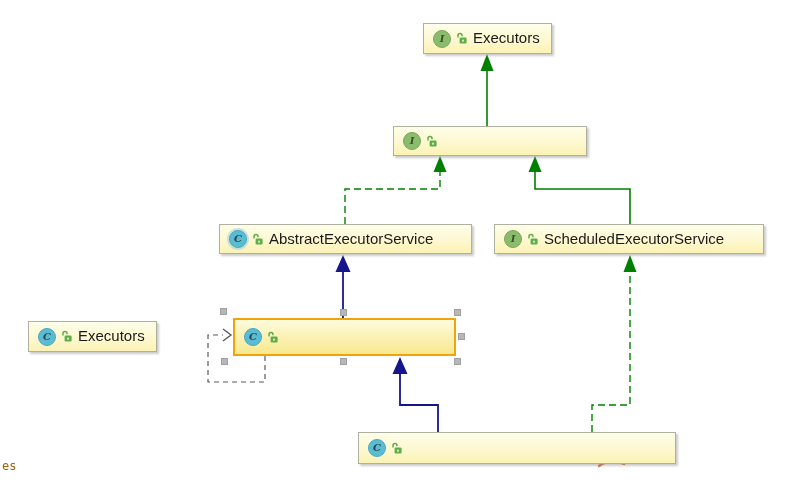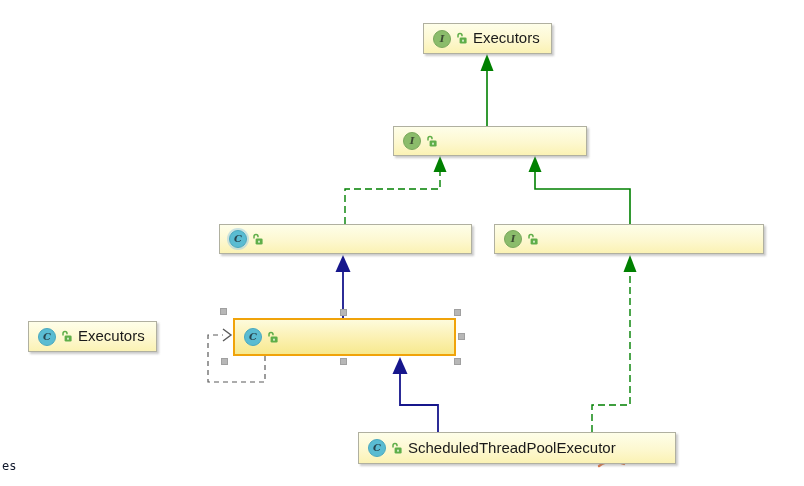--- a/index.html
+++ b/index.html
@@ -29,21 +29,21 @@
   .cicon.iface{background:#8bbc6b;border:1px solid #79a85c;color:#3d4d33;}
   .cicon.clazz{background:#5abcd2;border:1px solid #4aa8bf;color:#27454f;}
   .cicon.abstract{box-shadow:0 0 0 2px rgba(160,205,225,0.55);}
   .lock{flex:0 0 12px;height:13px;display:flex;align-items:flex-end;}
   .label{position:relative;top:-1px;}
   .handle{
     position:absolute;width:7px;height:7px;background:#b7b7b7;
     border:1px solid #a0a0a0;box-sizing:border-box;
   }
   .corner-text{
-    position:absolute;left:2px;top:459px;color:#0f172a;
+    position:absolute;left:2px;top:459px;color:#a16207;
     font-family:"DejaVu Sans Mono", monospace;font-size:12px;
   }
 </style>
 </head>
 <body>
 
 <div class="canvas">
 
   <svg class="edges" viewBox="0 0 804 486">
 
@@ -116,33 +116,35 @@
     <span class="cicon clazz abstract">
         <i>C</i>
       </span>
     <span class="lock">
       <svg width="12" height="13" viewBox="0 0 12 13">
           <path d="M2,5.4 V3.5 a2,2 0 0 1 4,0 v0.7" stroke="#5fae49" stroke-width="1.5" fill="none"></path>
           <rect x="3.6" y="5.4" width="7" height="6.2" rx="1.3" fill="#5fae49"></rect>
           <rect x="6.1" y="7.4" width="1.8" height="2.4" rx="0.9" fill="#d9f0cf"></rect>
         </svg>
     </span>
+    <span class="label">AbstractExecutorService</span>
   </div>
 
   <div class="node" style="left:494px;top:224px;width:270px;height:30px">
     <span class="cicon iface">
         <i>I</i>
       </span>
     <span class="lock">
       <svg width="12" height="13" viewBox="0 0 12 13">
           <path d="M2,5.4 V3.5 a2,2 0 0 1 4,0 v0.7" stroke="#5fae49" stroke-width="1.5" fill="none"></path>
           <rect x="3.6" y="5.4" width="7" height="6.2" rx="1.3" fill="#5fae49"></rect>
           <rect x="6.1" y="7.4" width="1.8" height="2.4" rx="0.9" fill="#d9f0cf"></rect>
         </svg>
     </span>
+    <span class="label">ScheduledExecutorService</span>
   </div>
 
   <div class="node" style="left:28px;top:321px;width:129px;height:31px">
     <span class="cicon clazz">
         <i>C</i>
       </span>
     <span class="lock">
       <svg width="12" height="13" viewBox="0 0 12 13">
           <path d="M2,5.4 V3.5 a2,2 0 0 1 4,0 v0.7" stroke="#5fae49" stroke-width="1.5" fill="none"></path>
           <rect x="3.6" y="5.4" width="7" height="6.2" rx="1.3" fill="#5fae49"></rect>
@@ -177,18 +179,17 @@
     <span class="cicon clazz">
         <i>C</i>
       </span>
     <span class="lock">
       <svg width="12" height="13" viewBox="0 0 12 13">
           <path d="M2,5.4 V3.5 a2,2 0 0 1 4,0 v0.7" stroke="#5fae49" stroke-width="1.5" fill="none"></path>
           <rect x="3.6" y="5.4" width="7" height="6.2" rx="1.3" fill="#5fae49"></rect>
           <rect x="6.1" y="7.4" width="1.8" height="2.4" rx="0.9" fill="#d9f0cf"></rect>
         </svg>
     </span>
-    <span class="label">ScheduledThreadPoolExecutor</span>
   </div>
 
   <div class="corner-text">es</div>
 
 </div>
 
 </body></html>

